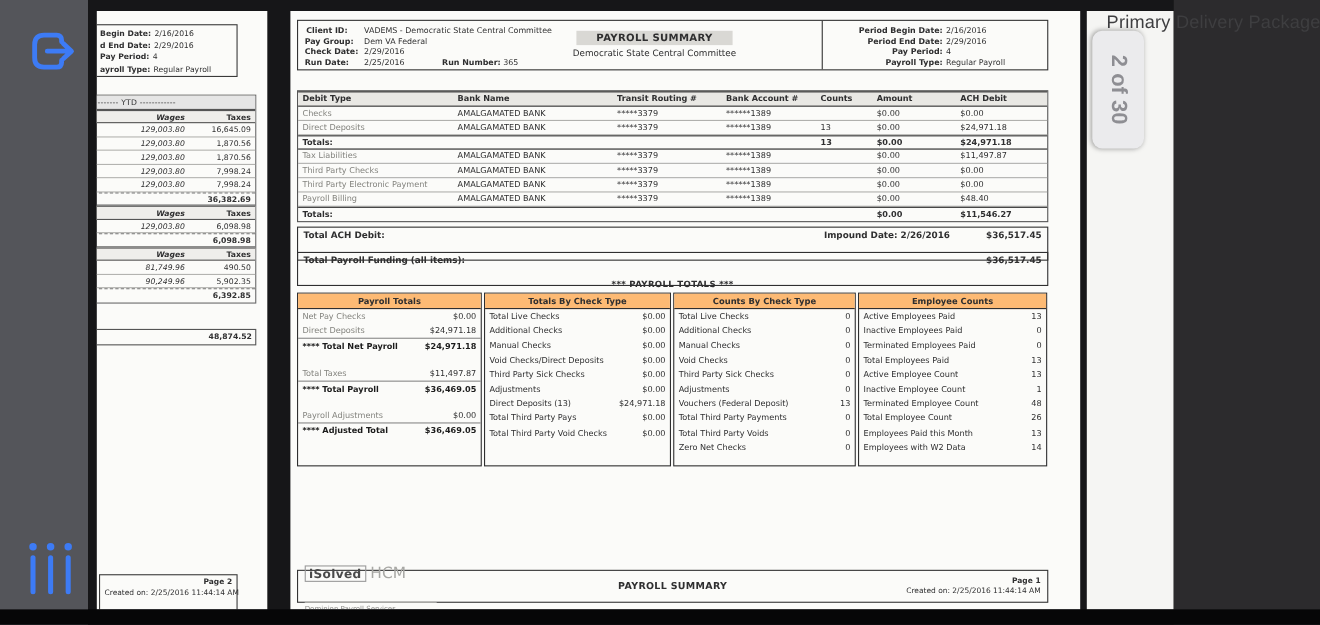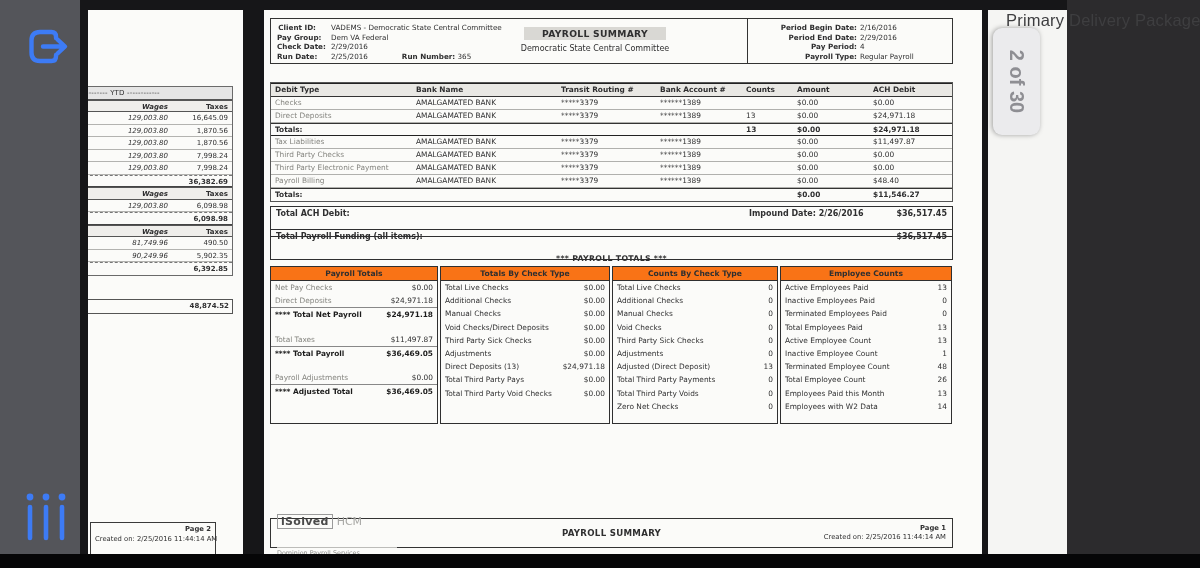--- a/index.html
+++ b/index.html
@@ -58,33 +58,33 @@
   .c5, .c6, .c7 { text-align:left; padding-right:4px; }
   .muted { color:#84847f; }
   .ach-box { position:absolute; left:6px; width:683px; height:31px; border:1.4px solid #2f2f30; font-size:8px; font-weight:bold; line-height:14.5px; }
   .ach-box .albl { position:absolute; left:5px; }
   .ach-box .aimp { position:absolute; left:478px; }
   .ach-box .aval { position:absolute; right:5px; }
 
   
   #totals-row { position:absolute; left:6px; top:256px; display:flex; gap:2px; }
   .tbox { border:1.4px solid #2f2f30; height:158px; font-size:7.4px; background:#fbfbf9; }
-  .tbox .thead { font-weight:bold; text-align:center; border-bottom:1.3px solid #2f2f30; background:#f97316; height:14px; line-height:13.5px; font-size:7.6px; }
+  .tbox .thead { font-weight:bold; text-align:center; border-bottom:1.3px solid #2f2f30; background:#fdba74; height:14px; line-height:13.5px; font-size:7.6px; }
   .trow { display:flex; justify-content:space-between; padding:0 4px; height:13.2px; line-height:13.2px; }
   .trow .rl { white-space:nowrap; }
   .trow .rv { white-space:nowrap; }
   .trow.tot { font-weight:bold; border-top:1px solid #888; color:#1c1c1c; }
   .trow.gap { height:12px; }
   .tbox .muted { color:#84847f; }
 
   
   #doc-footer { position:absolute; left:6px; top:508px; width:683px; height:30px; border:1.5px solid #333; display:flex; align-items:center; }
   .df-logo { width:190px; padding-left:6px; }
   .df-logo .brand { font-size:11px; color:#4a4a4a; font-weight:bold; border:1px solid #9a9a9a; padding:0 3px; letter-spacing:.3px; }
-  .df-logo .hcm { font-size:11px; color:#a7a7a4; margin-left:4px; }
+  .df-logo .hcm { font-size:14px; color:#a7a7a4; margin-left:4px; }
   .df-logo .tagline { font-size:6.4px; color:#8b8b88; margin-top:18px; border-top:.8px solid #bcbcb9; width:120px; padding-top:1px; }
   .df-title { flex:1; text-align:center; font-weight:bold; font-size:8.6px; letter-spacing:.3px; }
   .df-right { width:190px; text-align:right; padding-right:6px; font-size:6.8px; line-height:9.5px; }
   .df-right .pg { font-weight:bold; }
 
   
   #sidebar { position:absolute; left:1067px; top:0; width:133px; height:568px; background:#2c2b2d; z-index:10; }
   #pkg-title { position:absolute; left:1006px; top:11px; font-family:"Liberation Sans", sans-serif; font-size:16.5px; color:#3e3e40; letter-spacing:.2px; z-index:12; white-space:nowrap; }
   #pill { position:absolute; left:963px; top:58px; width:107px; height:47px; background:#ebebed; border-radius:9px; box-shadow:0 1px 5px rgba(0,0,0,.35); transform:rotate(90deg); z-index:13; text-align:center; line-height:47px; font-family:"Liberation Sans", sans-serif; font-weight:bold; font-size:20px; color:#8e8e93; }
 
@@ -108,20 +108,26 @@
           <line x1="24" y1="17" x2="24" y2="48" stroke-width="4.6" stroke-linecap="round"></line>
         <circle cx="40" cy="7" r="3.4" stroke="none"></circle>
           <line x1="40" y1="17" x2="40" y2="48" stroke-width="4.6" stroke-linecap="round"></line>
       </g>
     </svg>
   </div>
 
   <div id="viewer"></div>
 
   <div class="page" id="page-left">
+    <div class="lp-header">
+      <div><span class="lbl">Begin Date:</span><span>2/16/2016</span></div>
+      <div><span class="lbl">d End Date:</span><span>2/29/2016</span></div>
+      <div><span class="lbl">Pay Period:</span><span>4</span></div>
+      <div><span class="lbl">ayroll Type:</span><span>Regular Payroll</span></div>
+    </div>
 
     <div id="ytd-table">
       <div class="yband">------------ YTD ------------</div>
       <div class="yr yhead">
         <span class="w">Wages</span>
           <span class="t">Taxes</span>
       </div>
       <div class="yr">
           <span class="w">129,003.80</span>
           <span class="t">16,645.09</span>
@@ -410,21 +416,21 @@
           </div>
         <div class="trow">
             <span class="rl">Third Party Sick Checks</span>
             <span class="rv">0</span>
           </div>
         <div class="trow">
             <span class="rl">Adjustments</span>
             <span class="rv">0</span>
           </div>
         <div class="trow">
-            <span class="rl">Adjusted (Direct Deposit)</span>
+            <span class="rl">Vouchers (Federal Deposit)</span>
             <span class="rv">13</span>
           </div>
         <div class="trow">
             <span class="rl">Total Third Party Payments</span>
             <span class="rv">0</span>
           </div>
         <div class="trow">
             <span class="rl">Total Third Party Voids</span>
             <span class="rv">0</span>
           </div>

